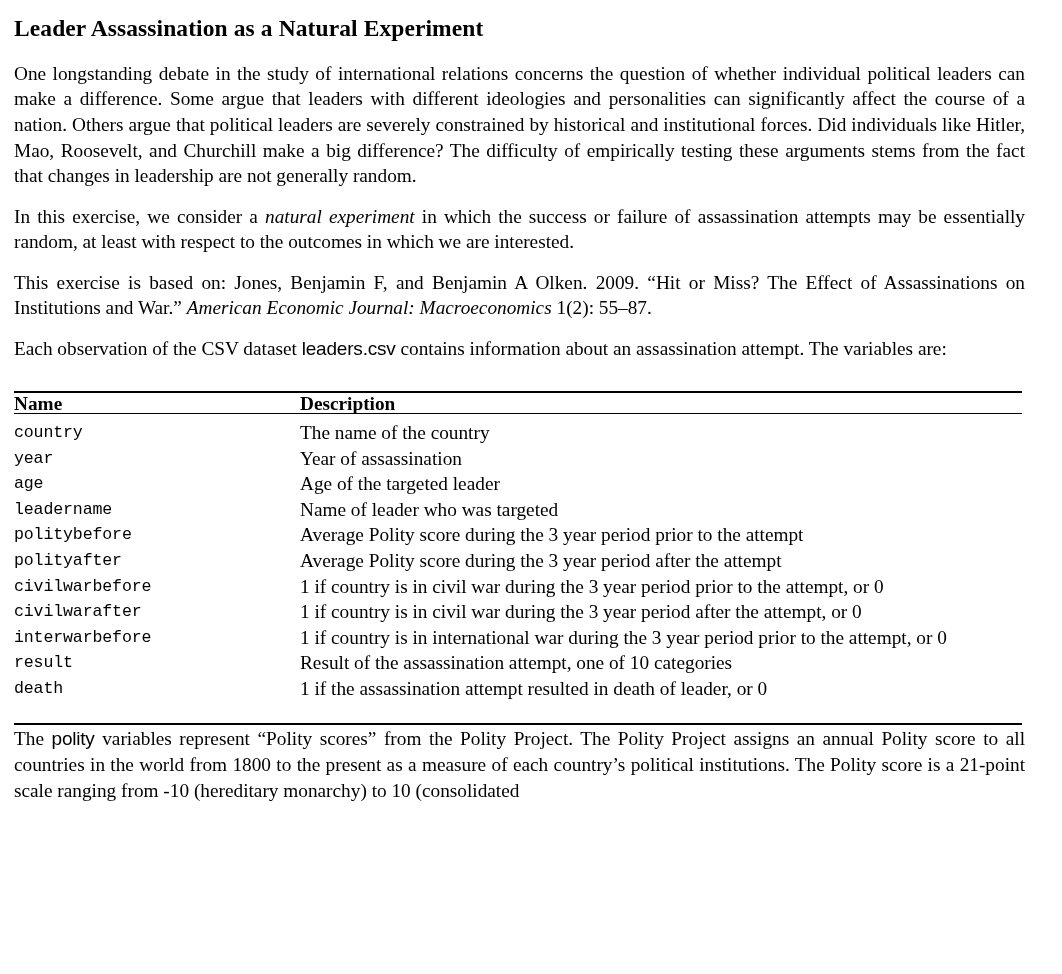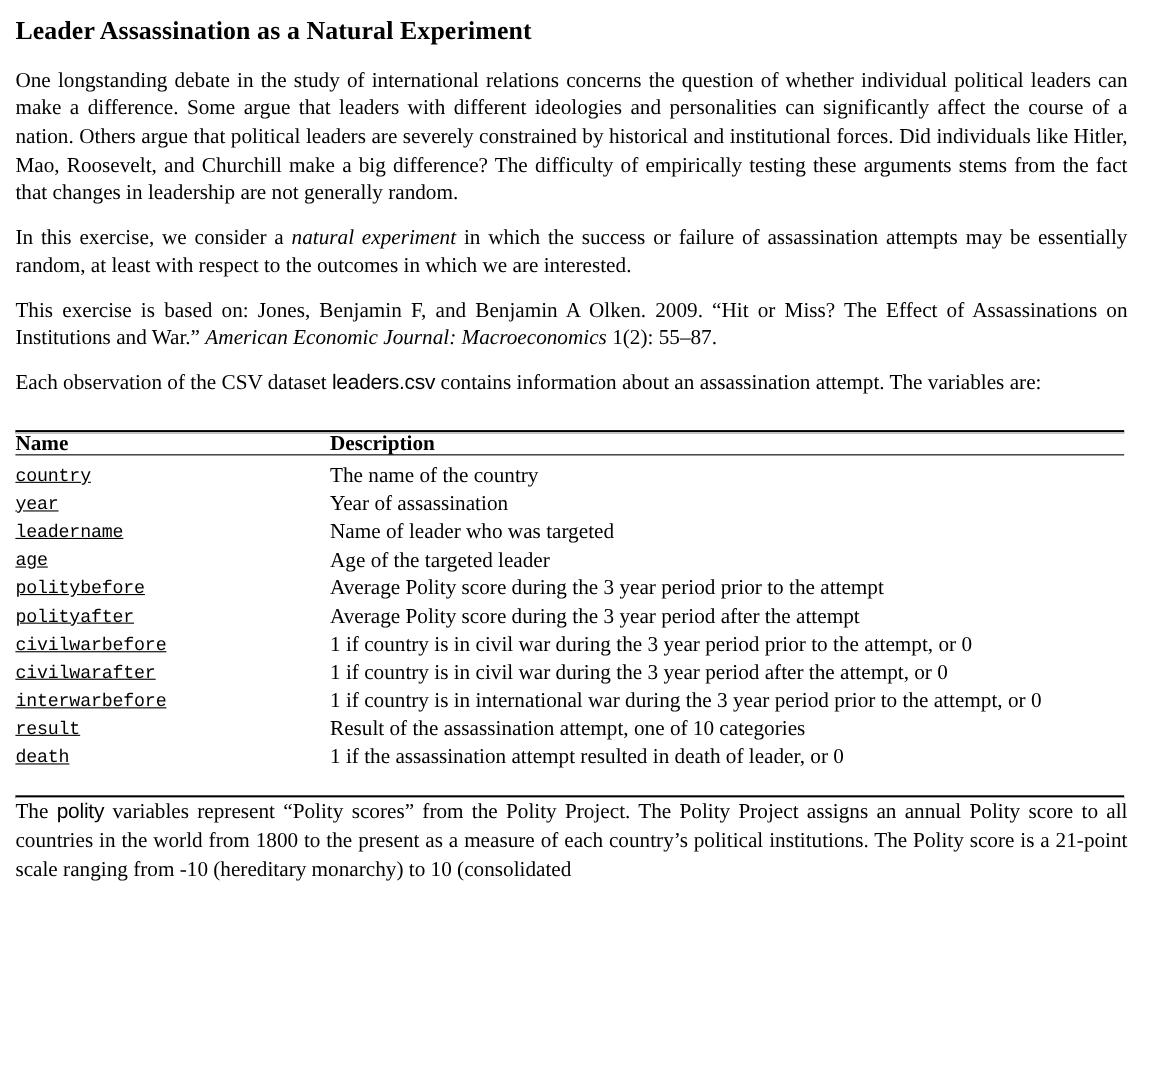--- a/index.html
+++ b/index.html
@@ -116,21 +116,20 @@
   }
   .body-row td {
     font-size: 19.3px;
     line-height: 25.6px;
   }
   .body-row td.name-cell {
     font-family: "Liberation Mono", "DejaVu Sans Mono", monospace;
     font-size: 16.6px;
     line-height: 25.6px;
     letter-spacing: -0.15px;
-    text-decoration: underline;
   }
   .body-row.first-row td { padding-top: 6px; }
   .body-row.last-row td { padding-bottom: 22px; }
 
   .after-table { margin-top: 30px; }
 </style>
 </head>
 <body>
 
 <div class="page">
@@ -171,26 +170,26 @@
         <tbody>
           <tr class="body-row first-row">
             <td class="name-cell">country</td>
             <td class="desc-cell">The name of the country</td>
           </tr>
           <tr class="body-row">
             <td class="name-cell">year</td>
             <td class="desc-cell">Year of assassination</td>
           </tr>
           <tr class="body-row">
+            <td class="name-cell">age</td>
+            <td class="desc-cell">Age of the targeted leader</td>
+          </tr>
+          <tr class="body-row">
             <td class="name-cell">leadername</td>
             <td class="desc-cell">Name of leader who was targeted</td>
-          </tr>
-          <tr class="body-row">
-            <td class="name-cell">age</td>
-            <td class="desc-cell">Age of the targeted leader</td>
           </tr>
           <tr class="body-row">
             <td class="name-cell">politybefore</td>
             <td class="desc-cell">Average Polity score during the 3 year period prior to the attempt</td>
           </tr>
           <tr class="body-row">
             <td class="name-cell">polityafter</td>
             <td class="desc-cell">Average Polity score during the 3 year period after the attempt</td>
           </tr>
           <tr class="body-row">

